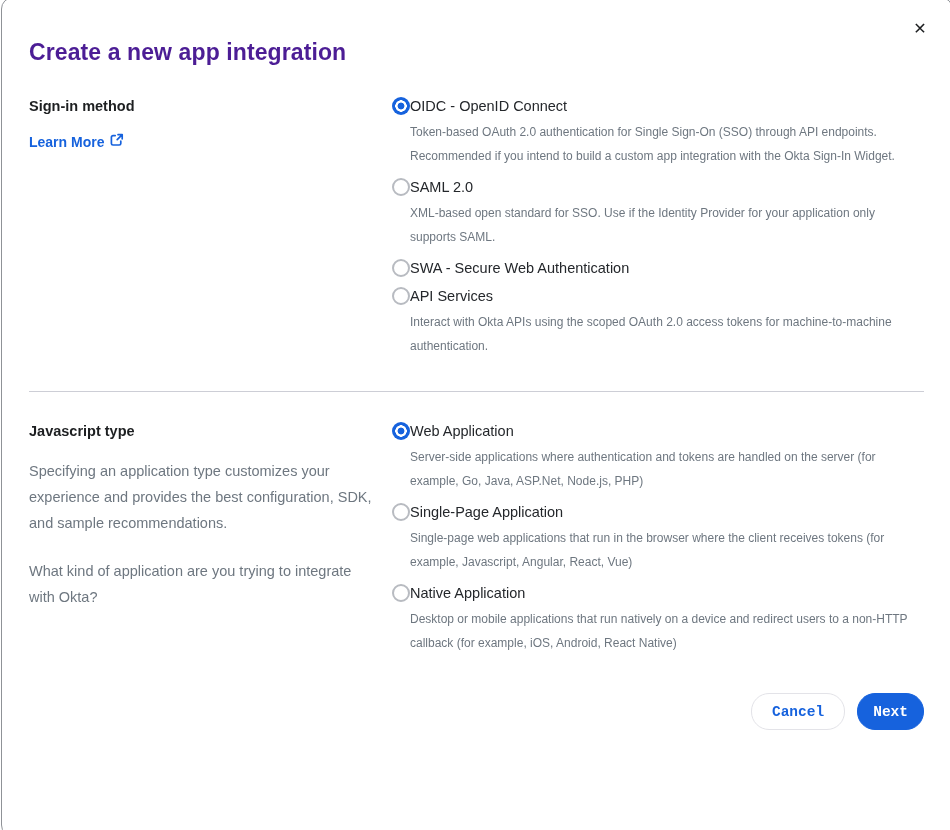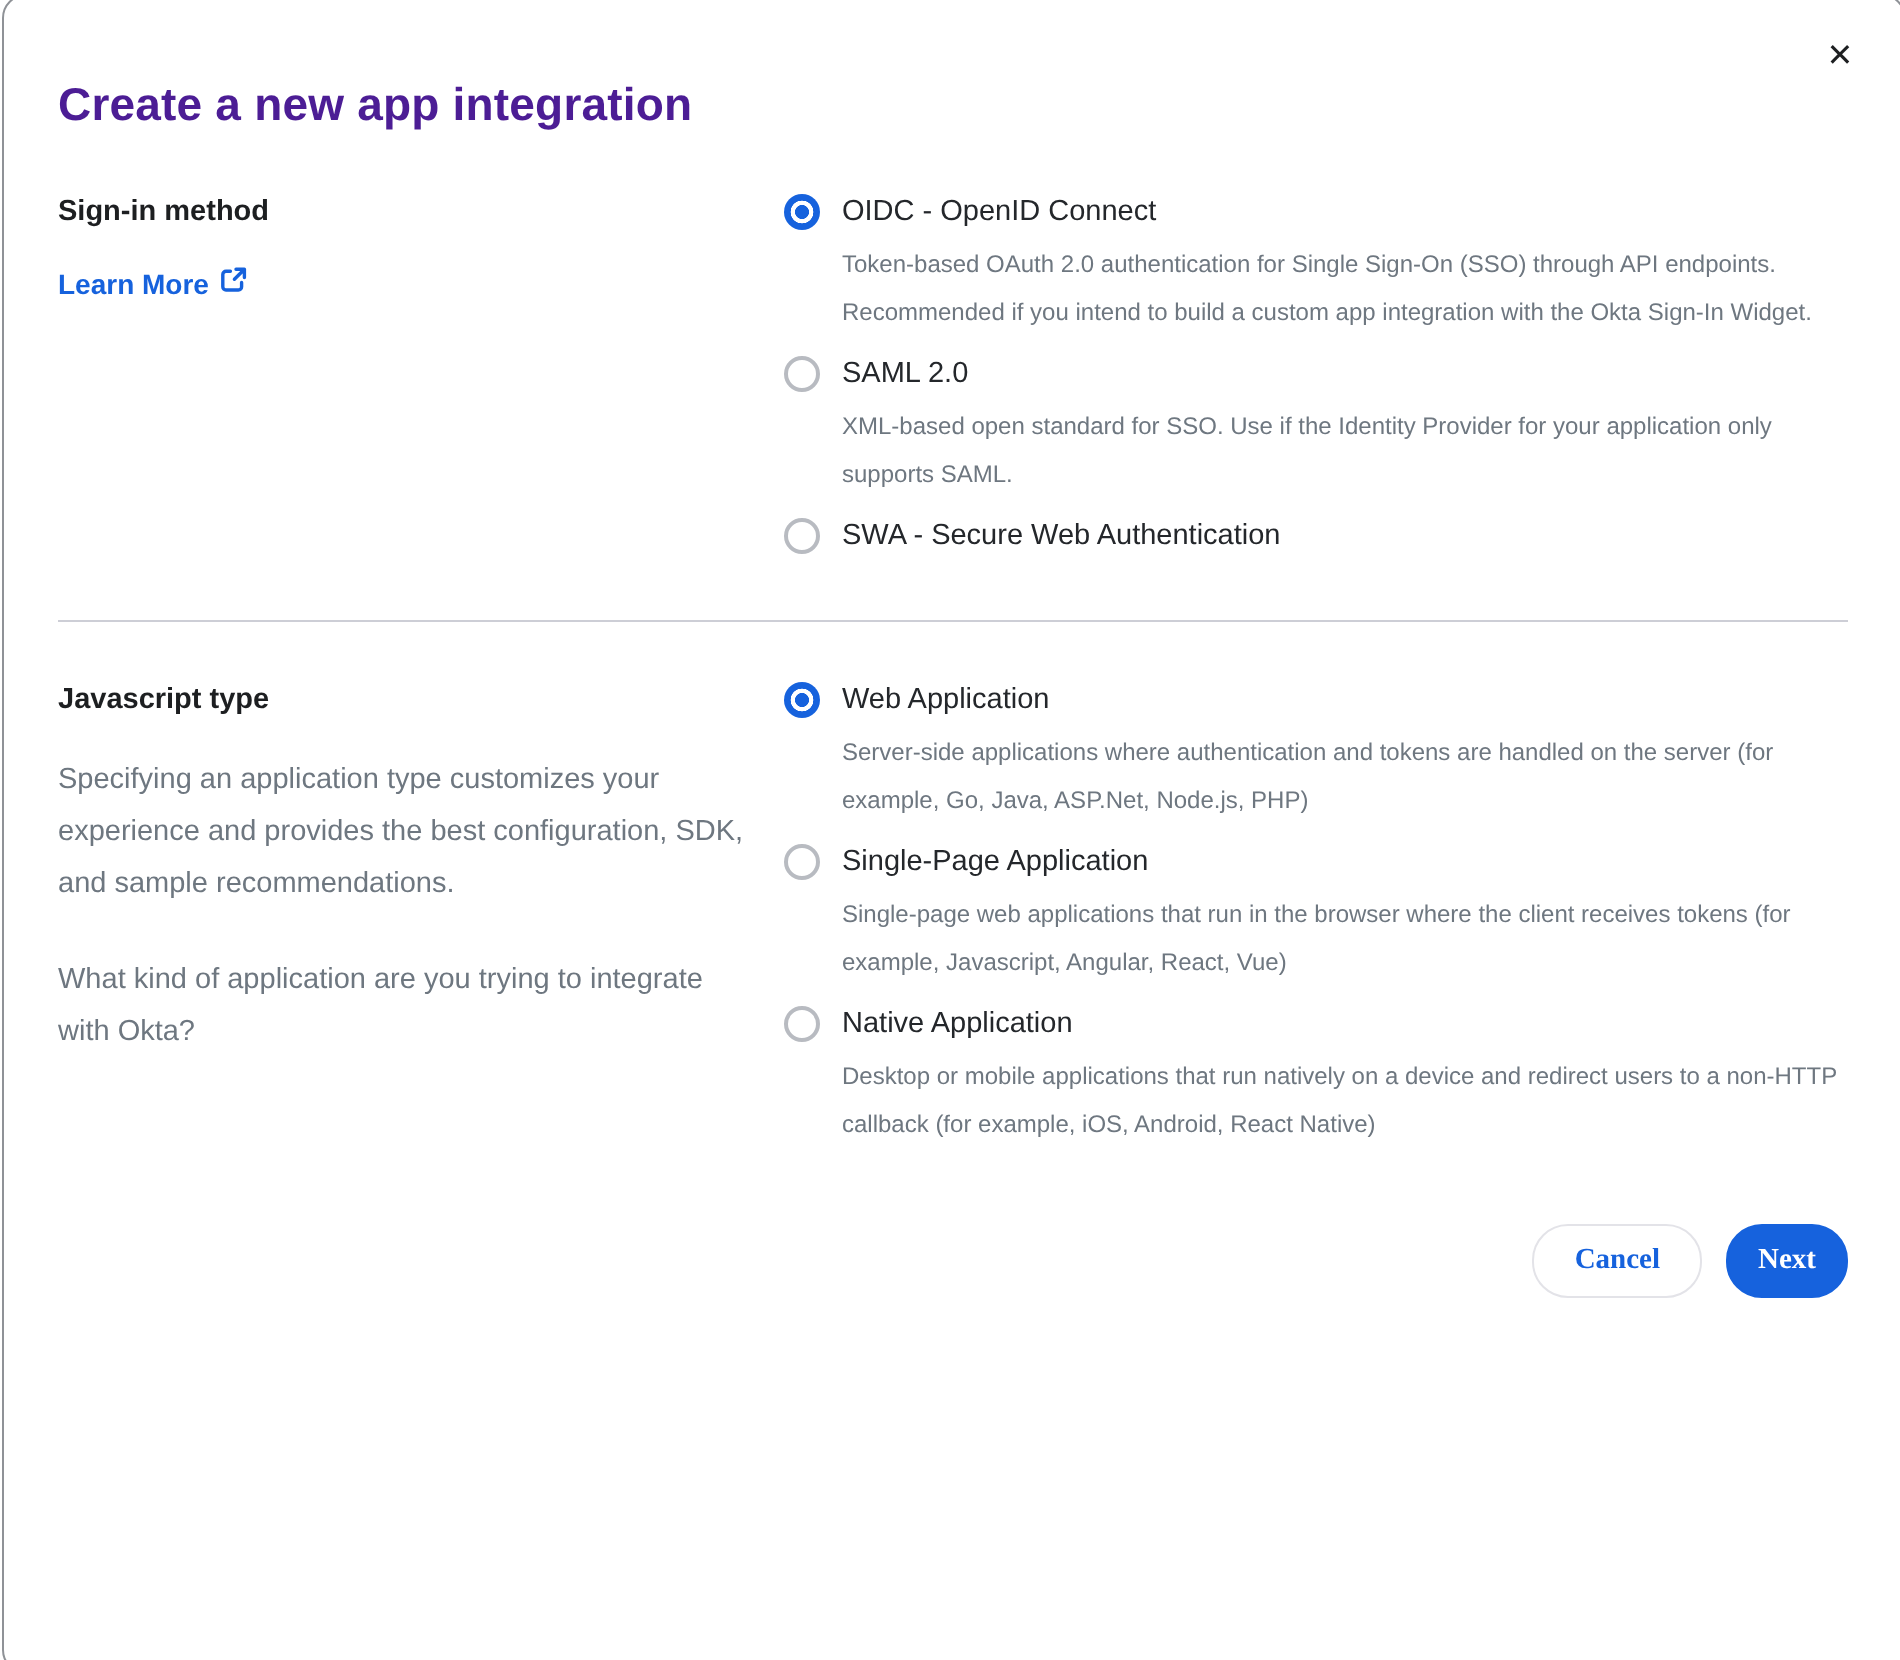--- a/index.html
+++ b/index.html
@@ -22,39 +22,39 @@
   .section {
     display:grid; grid-template-columns:345px 1fr; column-gap:18px;
   }
   .section-label { font-size:14.5px; font-weight:700; line-height:15px; padding-top:2px; }
   .learn-more {
     display:inline-flex; align-items:center; gap:6px; margin-top:19px;
     color:#1662dd; font-size:14px; font-weight:700; text-decoration:none;
   }
   .left-desc { margin-top:19px; font-size:14.5px; line-height:26px; color:#6e7780; }
   .left-desc + .left-desc { margin-top:22px; }
-  .option { display:flex; gap:11px; margin-bottom:10px; }
+  .option { display:flex; margin-bottom:10px; }
   .option:last-child { margin-bottom:0; }
   .radio {
     width:18px; height:18px; border-radius:50%; flex-shrink:0; margin-top:0;
     border:2px solid #b8bbc1; background:#fff; cursor:pointer;
   }
   .radio.selected {
     border:none;
     background:radial-gradient(circle at center, #1662dd 0 3.4px, #ffffff 3.6px 5.6px, #1662dd 5.8px 9px);
   }
   .option-text { flex:1; }
   .option-label { font-size:14.5px; font-weight:500; line-height:18px; color:#24272b; }
   .option-desc { font-size:12px; font-weight:400; line-height:24px; color:#6e7780; margin-top:5px; }
   .divider { border:none; border-top:1px solid #cdced6; margin:33px 0 30px 0; }
   .footer {
     display:flex; justify-content:flex-end; align-items:center; gap:12px;
     margin-top:38px; padding-right:0;
   }
-  .btn { font-family:Liberation Serif, serif; font-size:14.5px; font-weight:700;
+  .btn { font-family:Liberation Mono, monospace; font-size:14.5px; font-weight:700;
     border-radius:18px; cursor:pointer; height:37px; }
   .btn-cancel { background:#fff; border:1px solid #e3e3e8; color:#1662dd; padding:0 20px; }
   .btn-next { background:#1662dd; border:1px solid #1662dd; color:#fff; padding:0 15px;text-align:right; }
   .ext-icon { display:inline-block; }
 </style>
 </head>
 <body>
 
 <div class="modal">
 
@@ -93,20 +93,27 @@
         </div>
       </div>
 
       <div class="option">
         <span class="radio"></span>
         <div class="option-text">
           <div class="option-label">SWA - Secure Web Authentication</div>
         </div>
       </div>
 
+      <div class="option">
+        <span class="radio"></span>
+        <div class="option-text">
+          <div class="option-label">API Services</div>
+          <div class="option-desc">Interact with Okta APIs using the scoped OAuth 2.0 access tokens for machine-to-machine authentication.</div>
+        </div>
+      </div>
     </div>
   </div>
 
   <hr class="divider">
 
   <div class="section">
     <div>
       <div class="section-label">Javascript type</div>
       <p class="left-desc">Specifying an application type customizes your experience and provides the best configuration, SDK, and sample recommendations.</p>
       <p class="left-desc">What kind of application are you trying to integrate with Okta?</p>

